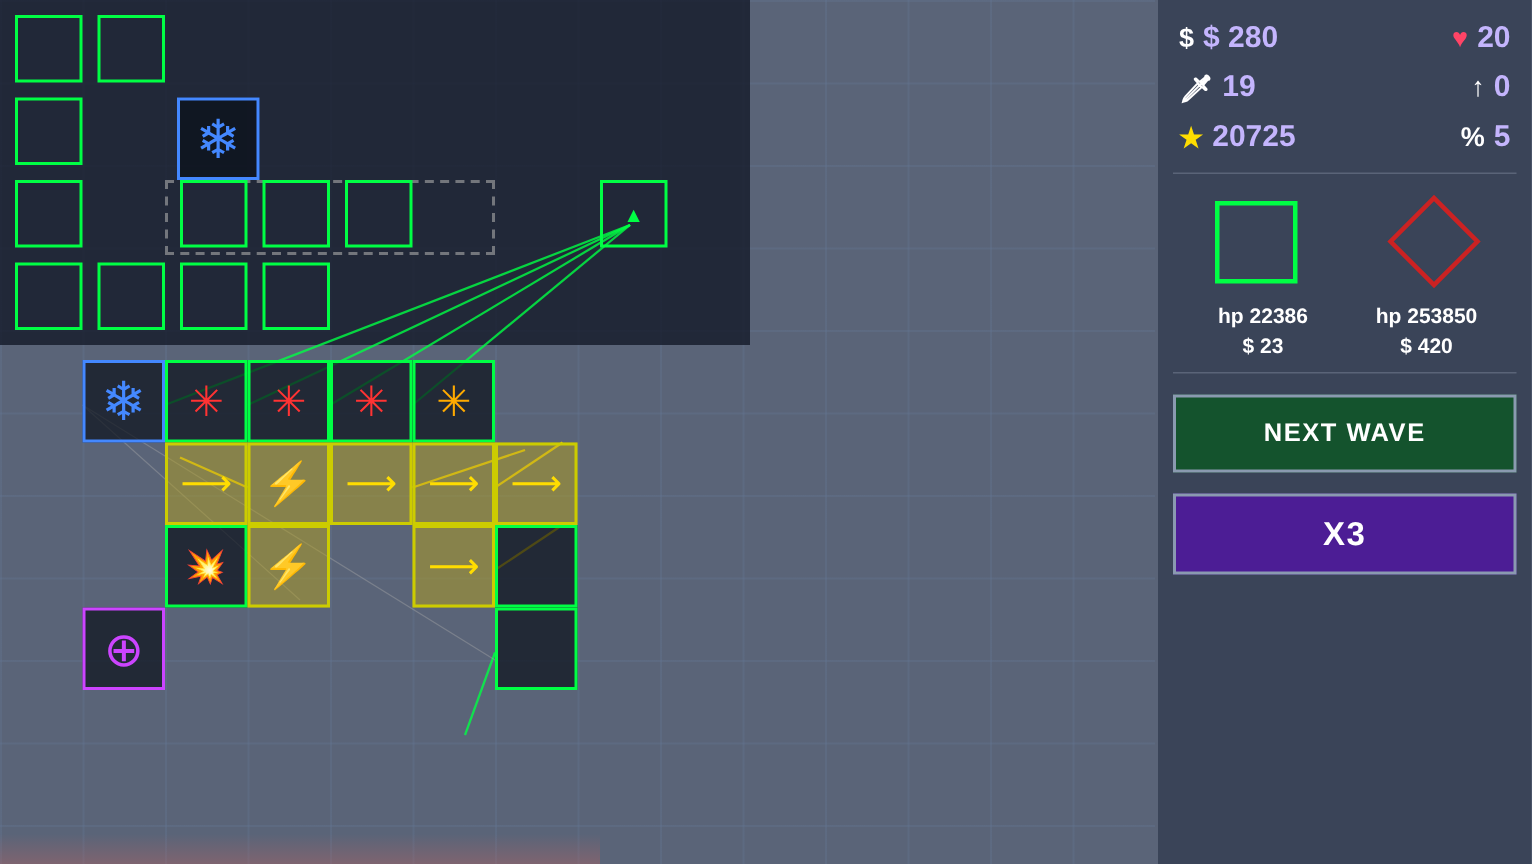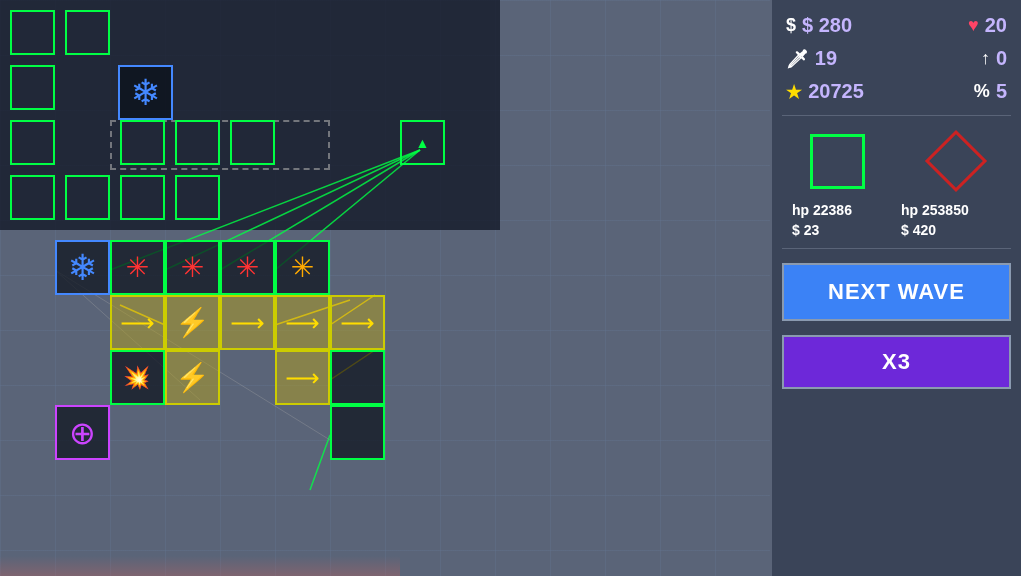--- a/index.html
+++ b/index.html
@@ -127,52 +127,53 @@
       display: flex;
       justify-content: space-between;
       padding: 0 10px;
     }
 
     .hp-money-col {
       display: flex;
       flex-direction: column;
       gap: 4px;
       width: 100px;
+      text-align: center;
     }
 
     .hp-money-text {
       color: white;
       font-size: 14px;
       font-weight: bold;
       font-family: Arial, sans-serif;
     }
 
     .big-button {
-      background: #3b82f6;
+      background: #14532d;
       border: 2px solid #8a9ab0;
       color: white;
-      font-size: 22px;
+      font-size: 17px;
       font-weight: 900;
       font-family: 'Arial Black', Arial, sans-serif;
       text-align: center;
       padding: 14px 8px;
       cursor: pointer;
       letter-spacing: 1px;
       margin: 4px 0;
     }
 
     .small-buttons-row {
       display: flex;
       gap: 6px;
       margin: 4px 0;
     }
 
     .small-button {
       flex: 1;
-      background: #6d28d9;
+      background: #4c1d95;
       border: 2px solid #8a9ab0;
       color: white;
       font-size: 22px;
       font-weight: 900;
       font-family: 'Arial Black', Arial, sans-serif;
       text-align: center;
       padding: 12px 8px;
       cursor: pointer;
       letter-spacing: 1px;
     }

